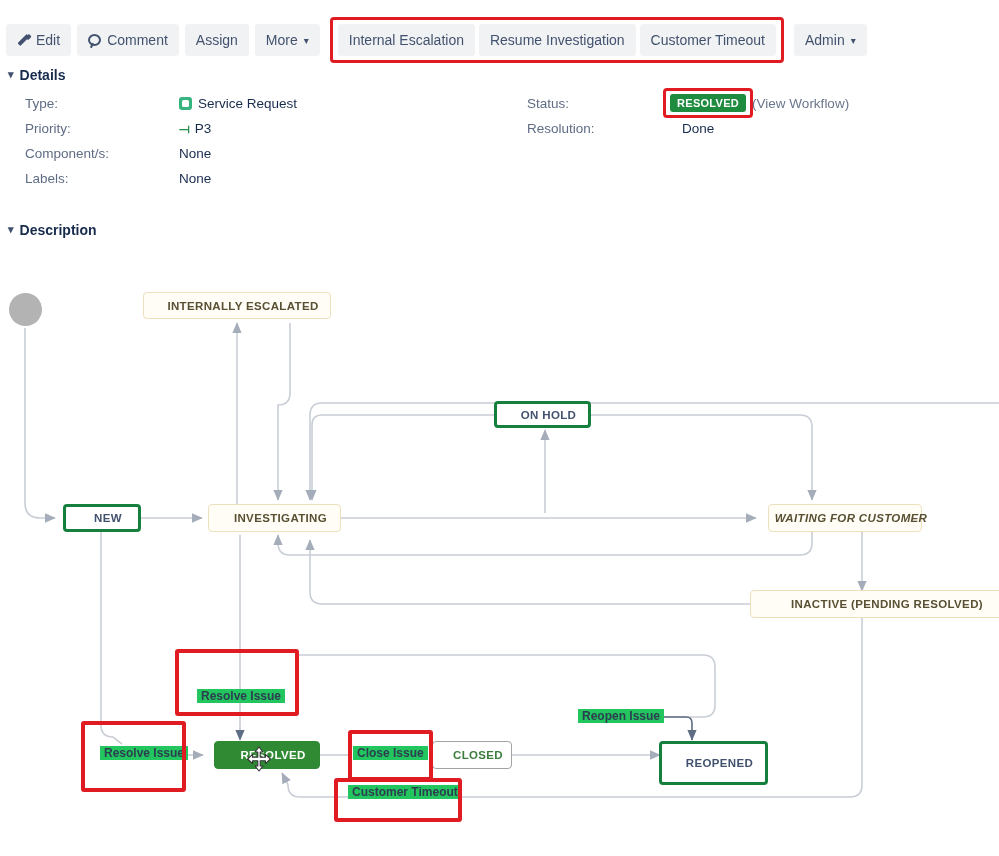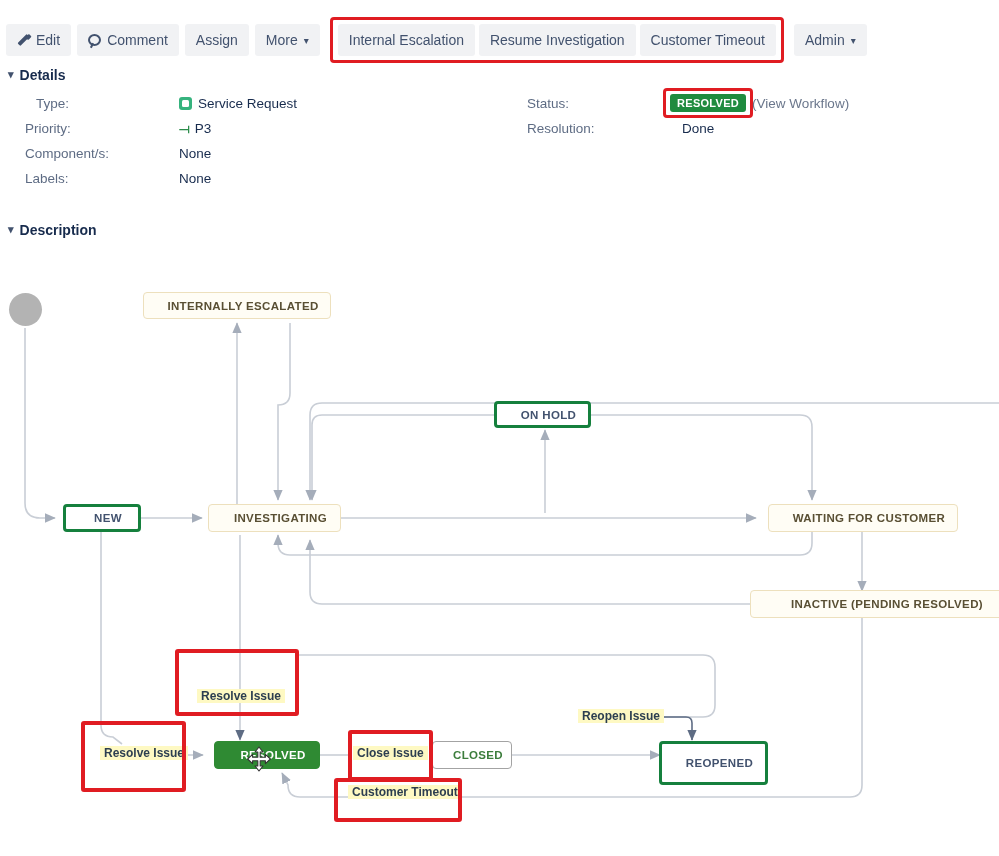--- a/index.html
+++ b/index.html
@@ -93,21 +93,21 @@
   .node.green { background:#2f8a33; color:#ffffff; border:1px solid #2f8a33; }
   .node.closedbox { border:1px solid #a3a3a3; color:#3c7d3c; }
 
   .start-dot {
     position:absolute; width:33px; height:33px; border-radius:50%;
     background:#b3b3b3;
   }
 
   .tlabel {
     position:absolute; font-size:12px; font-weight:bold; color:#2c3e50;
-    background:#fef9c3; padding:0 4px; white-space:nowrap;
+    background:#22c55e; padding:0 4px; white-space:nowrap;
     display:flex; align-items:center; justify-content:center;
   }
 
   .hl-box {
     position:absolute; border:4px solid #e01c22; border-radius:3px;
     background:transparent; pointer-events:none;
   }
 
   
   .move-cursor { position:absolute; width:26px; height:26px; }
@@ -152,21 +152,21 @@
     <span>Admin</span>
     <span class="caret">▾</span>
   </button>
 </div>
 
 <div class="section-head" style="left:8px; top:67px;">
   <span class="chev">▾</span>
   <span>Details</span>
 </div>
 
-<div class="field-label" style="left:36px; top:96px;">Type:</div>
+<div class="field-label" style="left:25px; top:96px;">Type:</div>
 <div class="field-value" style="left:179px; top:96px;">
   <span class="type-icon"></span>
   <span>Service Request</span>
 </div>
 
 <div class="field-label" style="left:25px; top:121px;">Priority:</div>
 <div class="field-value" style="left:179px; top:121px;">
   <span class="prio-icon">⟞</span>
   <span>P3</span>
 </div>
@@ -262,21 +262,21 @@
   </div>
 
   <div class="node cream" style="left:208px; top:249px; width:133px; height:28px;">
     <span>INVESTIGATING</span>
   </div>
 
   <div class="node grey" style="left:494px; top:146px; width:97px; height:27px;">
     <span>ON HOLD</span>
   </div>
 
-  <div class="node cream" style="left:768px; top:249px; width:190px; height:28px;">
+  <div class="node cream" style="left:768px; top:249px; width:154px; height:28px;font-style:italic;">
     <span>WAITING FOR CUSTOMER</span>
   </div>
 
   <div class="node cream" style="left:750px; top:335px; width:262px; height:28px;">
     <span>INACTIVE (PENDING RESOLVED)</span>
   </div>
 
   <div class="node green" style="left:214px; top:486px; width:106px; height:28px;">
     <span>RESOLVED</span>
   </div>

